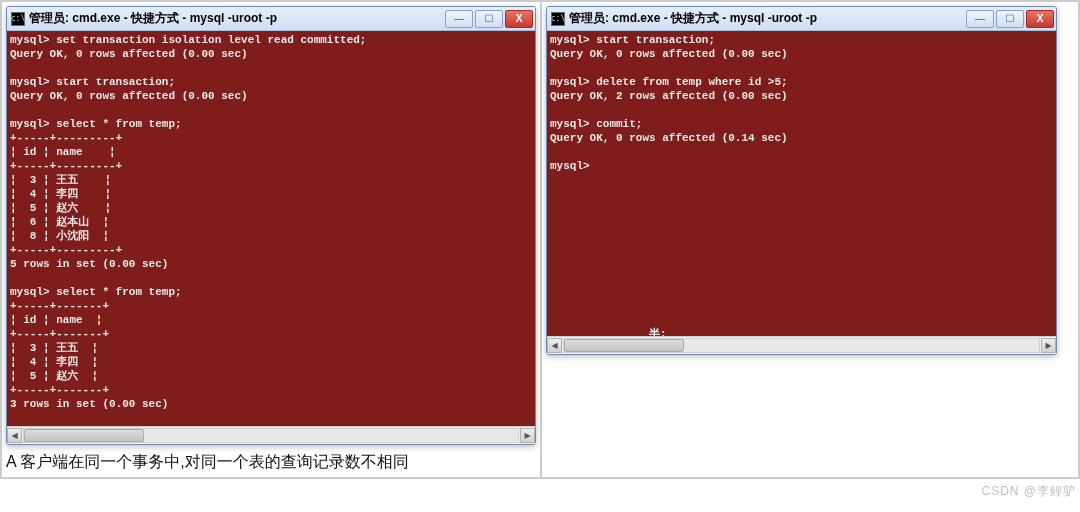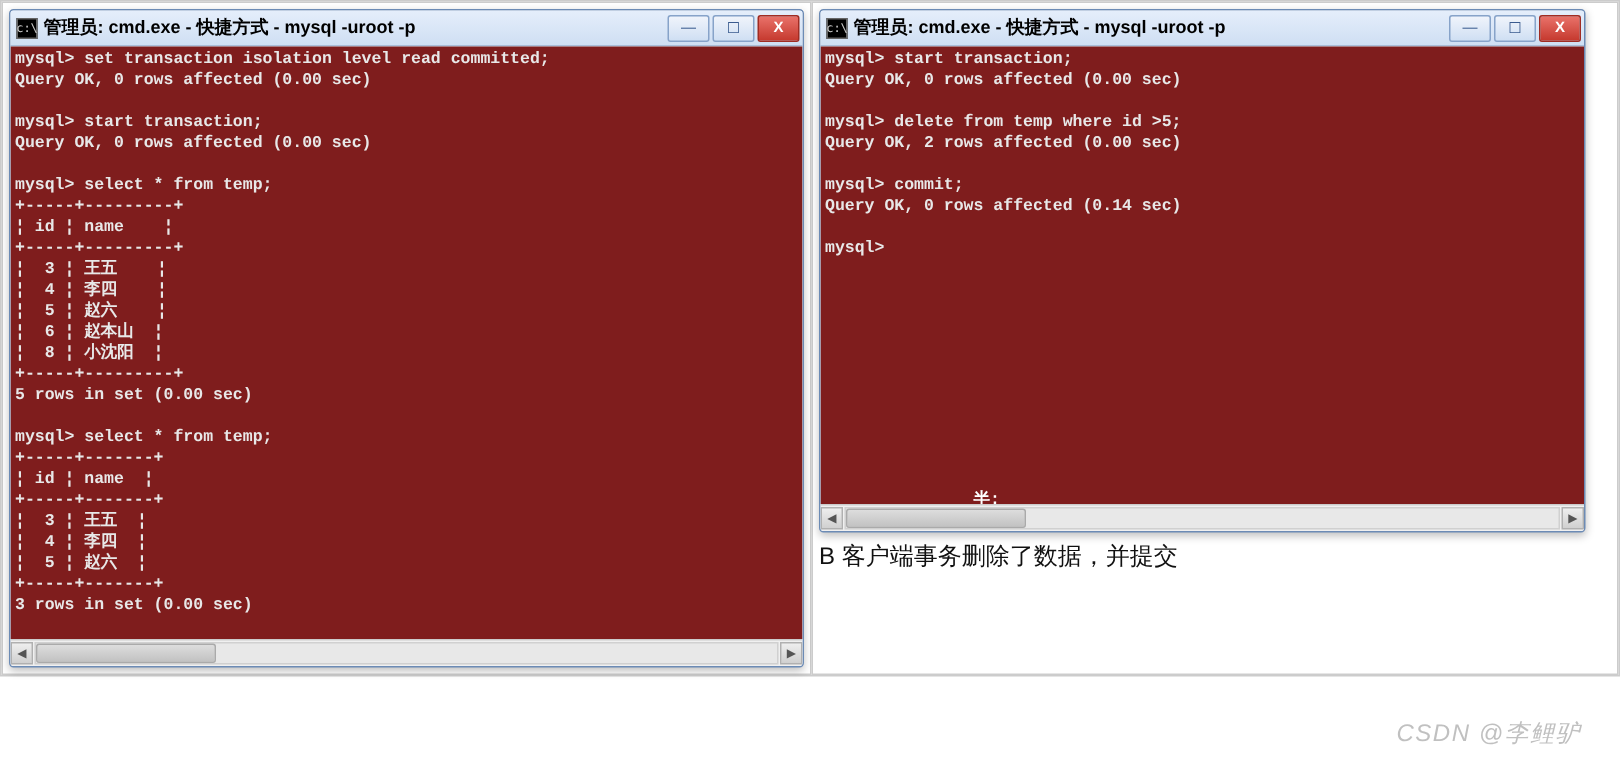--- a/index.html
+++ b/index.html
@@ -136,26 +136,25 @@
       font-size: 16px;
       line-height: 22px;
       color: #111;
     }
     .ime-indicator {
       color: #fff;
       font-size: 11px;
     }
     .watermark {
       position: absolute;
-      right: 26px;
+      right: 4px;
       bottom: 12px;
       color: rgba(150,150,150,0.6);
-      font-size: 16px;
+      font-size: 12px;
       letter-spacing: 1px;
-      font-style: italic;
     }
   </style>
 </head>
 <body>
 
 <div class="container">
 
   <div class="panel panel-left">
     <div class="window window-left">
       <div class="titlebar">
@@ -198,20 +197,21 @@
 mysql&gt;</span>
                </div>
       <div class="scrollbar-area">
         <div class="scroll-btn scroll-left">◀</div>
         <div class="hscroll-track">
           <div class="hscroll-thumb"></div>
         </div>
         <div class="scroll-btn scroll-right">▶</div>
       </div>
     </div>
+    <div class="caption">A 客户端在同一个事务中,对同一个表的查询记录数不相同</div>
   </div>
 
   <div class="panel">
     <div class="window window-right">
       <div class="titlebar">
         <span class="app-icon">c:\</span>
         <span class="titlebar-text">管理员: cmd.exe - 快捷方式 - mysql  -uroot -p</span>
         <div class="win-btns">
           <div class="win-btn">—</div>
           <div class="win-btn">☐</div>
@@ -241,17 +241,16 @@
 </span>
                <span class="ime-indicator">半:</span></div>
       <div class="scrollbar-area">
         <div class="scroll-btn scroll-left">◀</div>
         <div class="hscroll-track">
           <div class="hscroll-thumb"></div>
         </div>
         <div class="scroll-btn scroll-right">▶</div>
       </div>
     </div>
-    <div class="caption">B 客户端事务删除了数据，并提交</div>
   </div>
 </div>
 
 <div class="watermark">CSDN @李鲤驴</div>
 
 </body></html>

